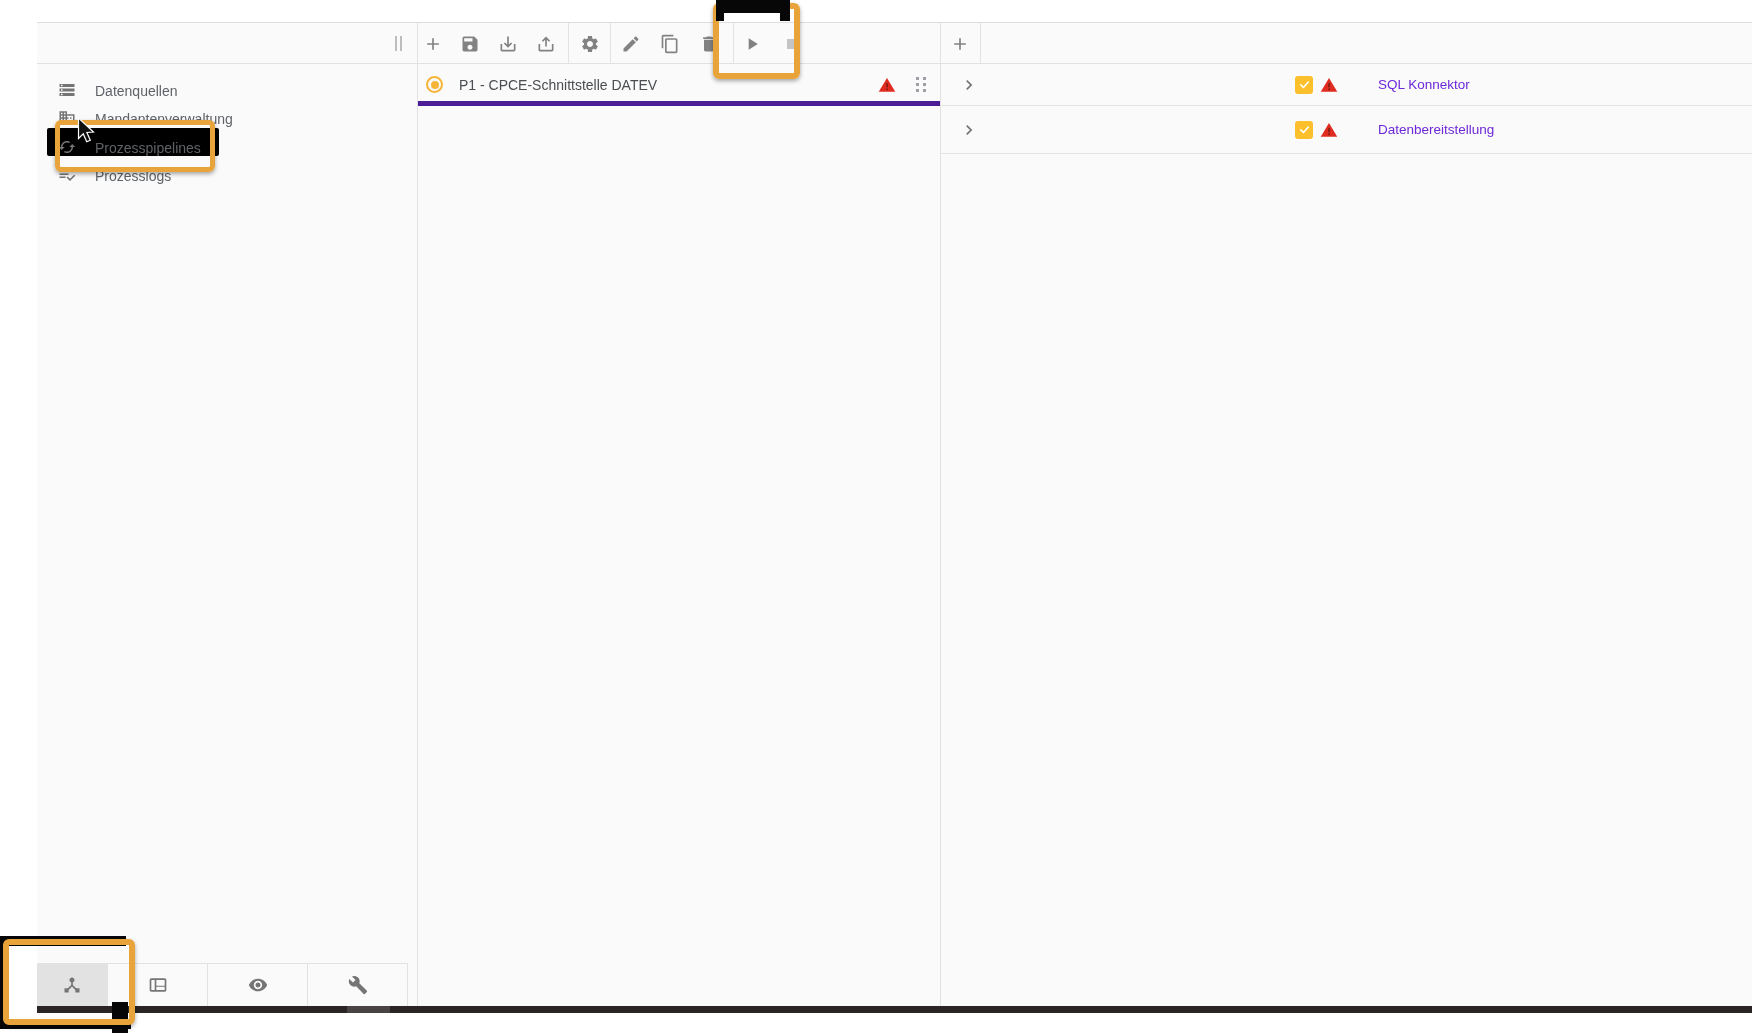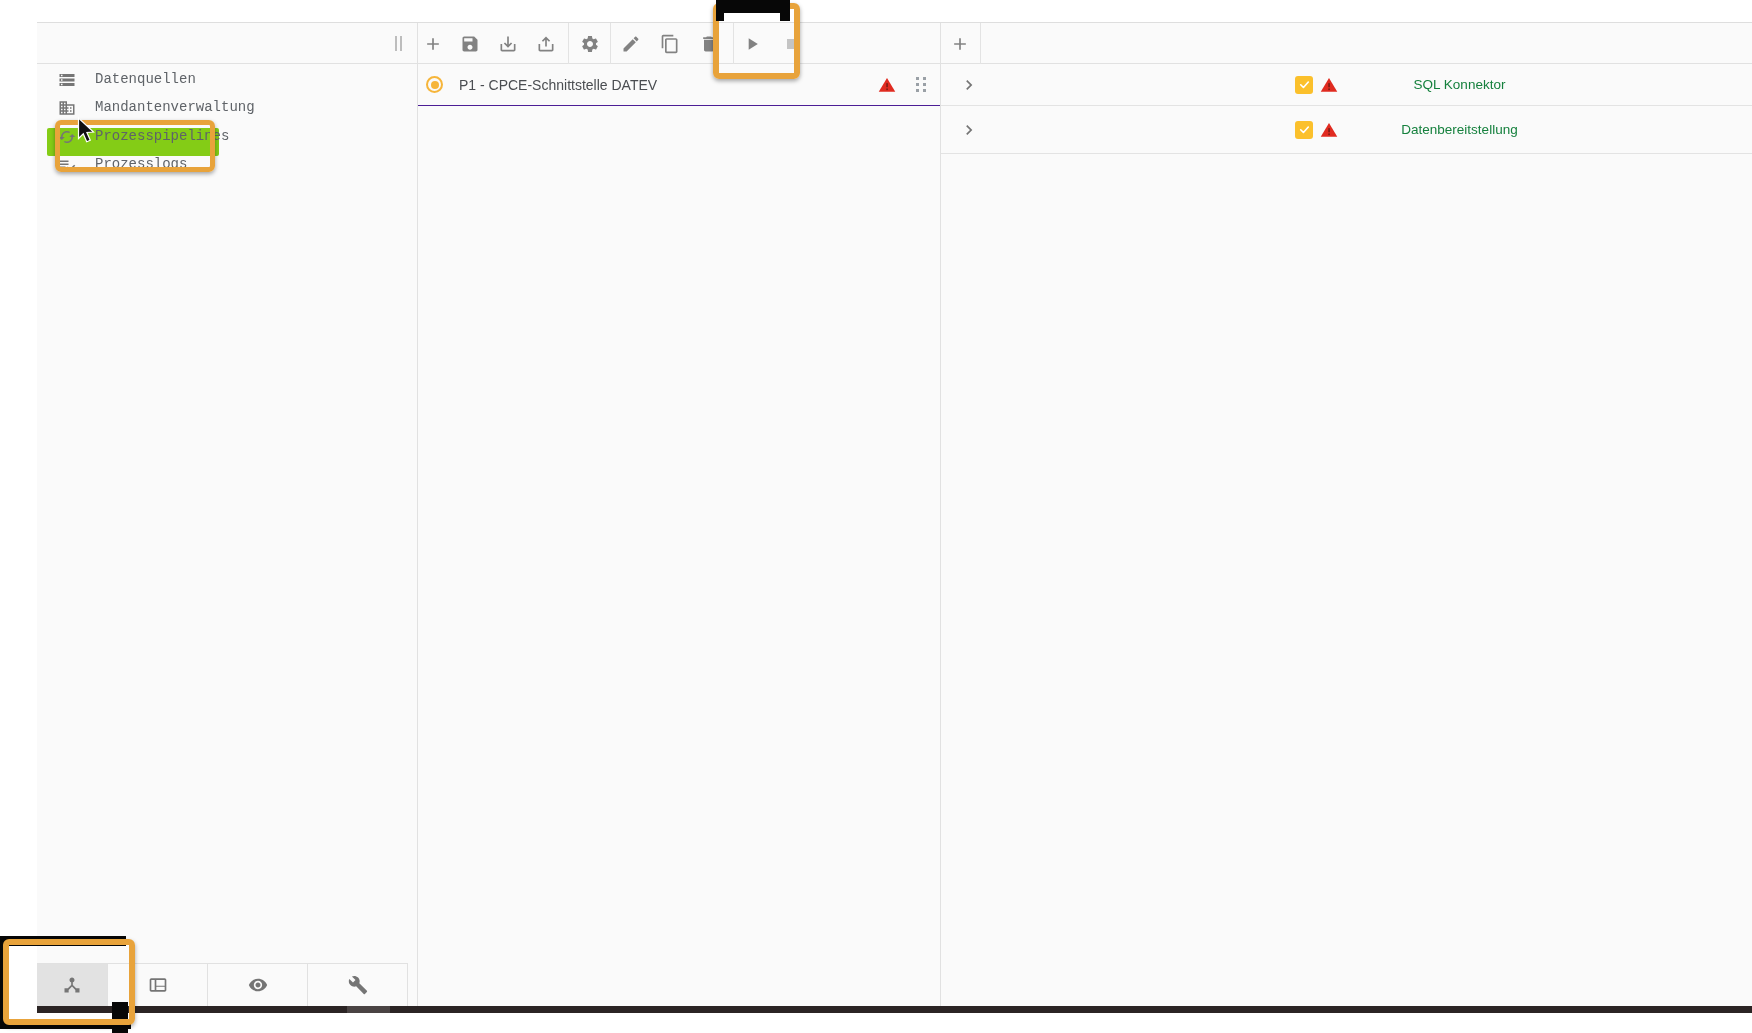--- a/index.html
+++ b/index.html
@@ -14,55 +14,55 @@
   .hsep{position:absolute;top:0;height:41px;width:1px;background:#e3e3e3;}
   .tbtn{position:absolute;top:0;width:38px;height:41px;display:flex;align-items:center;justify-content:center;cursor:pointer;}
   .tbtn svg{width:20px;height:20px;fill:#828282;}
   .tbtn.disabled svg{fill:#c4c4c4;}
   .drag-pipes{position:absolute;left:358px;top:13px;width:9px;height:15px;}
   .drag-pipes i{position:absolute;top:0;width:2px;height:15px;background:#bdbdbd;}
   .drag-pipes i:first-child{left:0;} .drag-pipes i:last-child{left:5px;}
 
   
   .sidebar{position:absolute;left:0;top:41px;width:380px;bottom:0;}
-  .nav-item{position:absolute;left:10px;width:172px;height:28px;display:flex;align-items:flex-start;cursor:pointer;border-radius:2px;font-family:Liberation Mono, monospace;}
+  .nav-item{position:absolute;left:10px;width:172px;height:28px;display:flex;align-items:flex-end;cursor:pointer;border-radius:2px;}
   .nav-item svg{width:18px;height:18px;fill:#757575;margin-left:11px;flex:0 0 auto;}
   .nav-item .lbl{margin-left:19px;font-size:14px;color:#5f6368;white-space:nowrap;}
-  .nav-item.sel{background:#84cc16;}
+  .nav-item.sel{background:#000000;}
   .n0{top:7px;} .n1{top:35px;} .n2{top:64px;} .n3{top:92px;}
 
   
   .tabbar{position:absolute;left:0;bottom:0;width:371px;height:43px;border-top:1px solid #e1e1e1;display:flex;box-sizing:border-box;}
   .tab{height:100%;display:flex;align-items:center;justify-content:center;border-right:1px solid #e1e1e1;box-sizing:border-box;cursor:pointer;}
   .tab svg{width:20px;height:20px;fill:#757575;}
   .tab.t0{width:71px;} .tab.t1,.tab.t2,.tab.t3{width:100px;}
   .tab.sel{background:#e2e2e2;}
 
   
   .midpanel{position:absolute;left:381px;top:41px;width:522px;bottom:0;}
-  .pipe-row{position:absolute;left:0;top:0;width:100%;height:42px;border-bottom:1px solid #4c1d95;box-sizing:border-box;cursor:pointer;}
+  .pipe-row{position:absolute;left:0;top:0;width:100%;height:42px;border-bottom:5px solid #4c1d95;box-sizing:border-box;cursor:pointer;}
   .radio{position:absolute;left:8px;top:12px;width:17px;height:17px;border-radius:50%;border:2px solid #f6b53a;box-sizing:border-box;}
   .radio i{position:absolute;left:2.5px;top:2.5px;width:8px;height:8px;border-radius:50%;background:#f6b53a;}
   .pipe-title{position:absolute;left:41px;top:13px;font-size:14px;color:#4a4d51;white-space:nowrap;}
   .warn{width:20px;height:18px;display:inline-block;}
   .pipe-warn{position:absolute;left:459px;top:12px;}
   .dragdots{position:absolute;left:498px;top:13px;width:14px;height:16px;}
   .dragdots i{position:absolute;width:3px;height:3px;background:#9aa0a6;}
 
   
   .rightpanel{position:absolute;left:904px;top:41px;width:811px;bottom:0;}
   .step-row{position:absolute;left:0;width:100%;border-bottom:1px solid #e3e3e3;box-sizing:border-box;height:45px;}
   .step-row.r0{top:0;height:42px;} .step-row.r1{top:42px;height:48px;}
   .chev{position:absolute;left:18px;top:50%;margin-top:-10px;width:20px;height:20px;cursor:pointer;}
   .chev svg{width:20px;height:20px;fill:#757575;}
   .step-input{position:absolute;left:48px;top:50%;margin-top:-15px;width:297px;height:30px;border:1px solid #dcdcdc;border-radius:4px;background:#fff;box-sizing:border-box;font-family:inherit;font-size:13.5px;color:#3e4246;padding:0 12px;outline:none;}
   .chk{position:absolute;left:354px;top:50%;margin-top:-9px;width:18px;height:18px;border-radius:3px;background:#fbc02b;display:flex;align-items:center;justify-content:center;cursor:pointer;}
   .chk svg{width:13px;height:13px;}
   .step-warn{position:absolute;left:378px;top:50%;margin-top:-9px;}
-  .type-label{position:absolute;left:420px;top:50%;margin-top:-8px;width:197px;text-align:center;font-size:13.5px;color:#15803d;white-space:nowrap;}
+  .type-label{position:absolute;left:437px;top:50%;margin-top:-8px;width:197px;text-align:left;font-size:13.5px;color:#6d28d9;white-space:nowrap;}
 
   
   .bottombar{position:absolute;left:37px;top:1006px;width:1715px;height:7px;background:#2b2424;}
   .bottombar .thumb{position:absolute;left:310px;top:0;width:43px;height:7px;background:#4a4343;}
 
   
   .ann-orange{position:absolute;border:5px solid #e8a33b;border-radius:6px;box-shadow:0 2px 4px rgba(0,0,0,.35);z-index:40;pointer-events:none;}
   .ann-black{position:absolute;background:#070707;z-index:41;pointer-events:none;}
   .ann-sidebar{left:55px;top:120px;width:150px;height:42px;}
   .ann-play{left:713px;top:3px;width:75px;height:64px;border-width:6px;}

